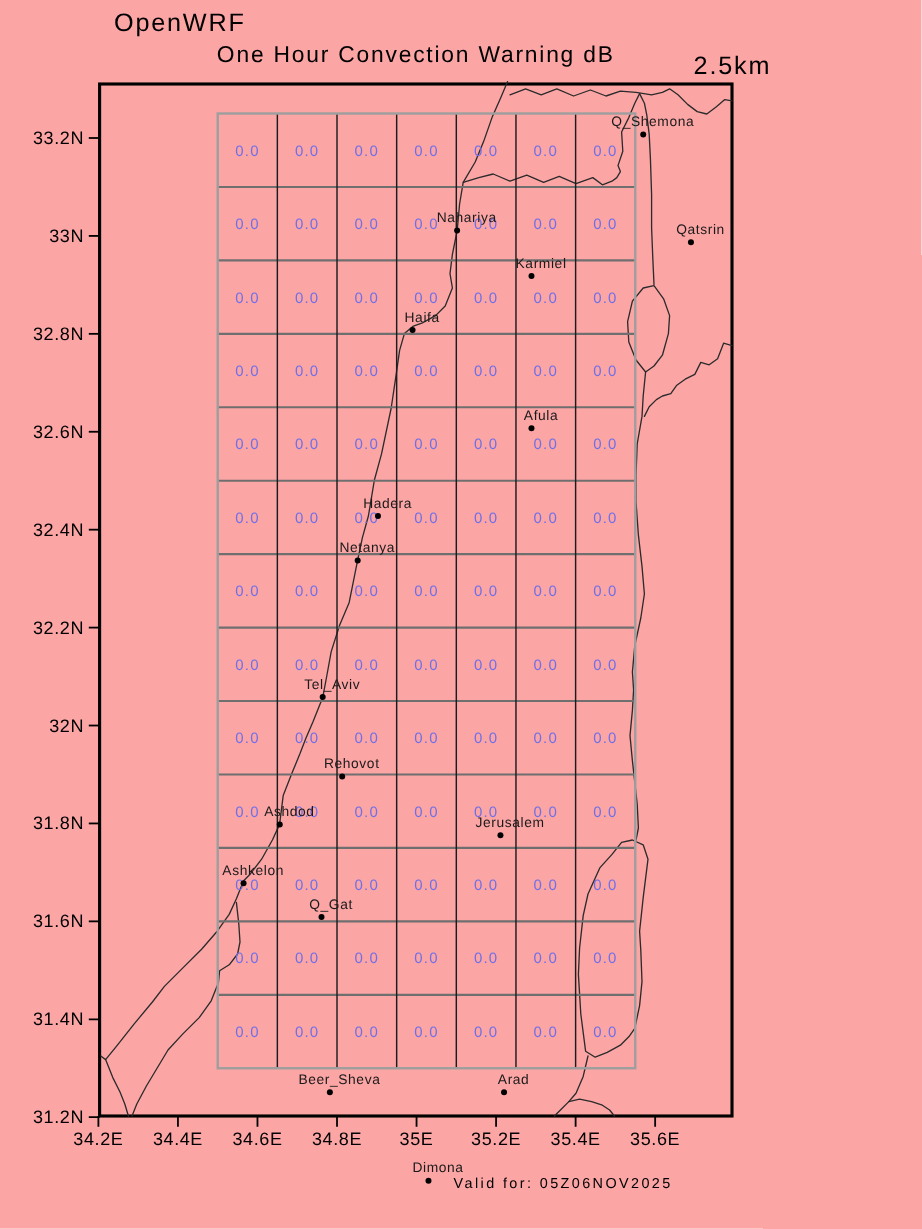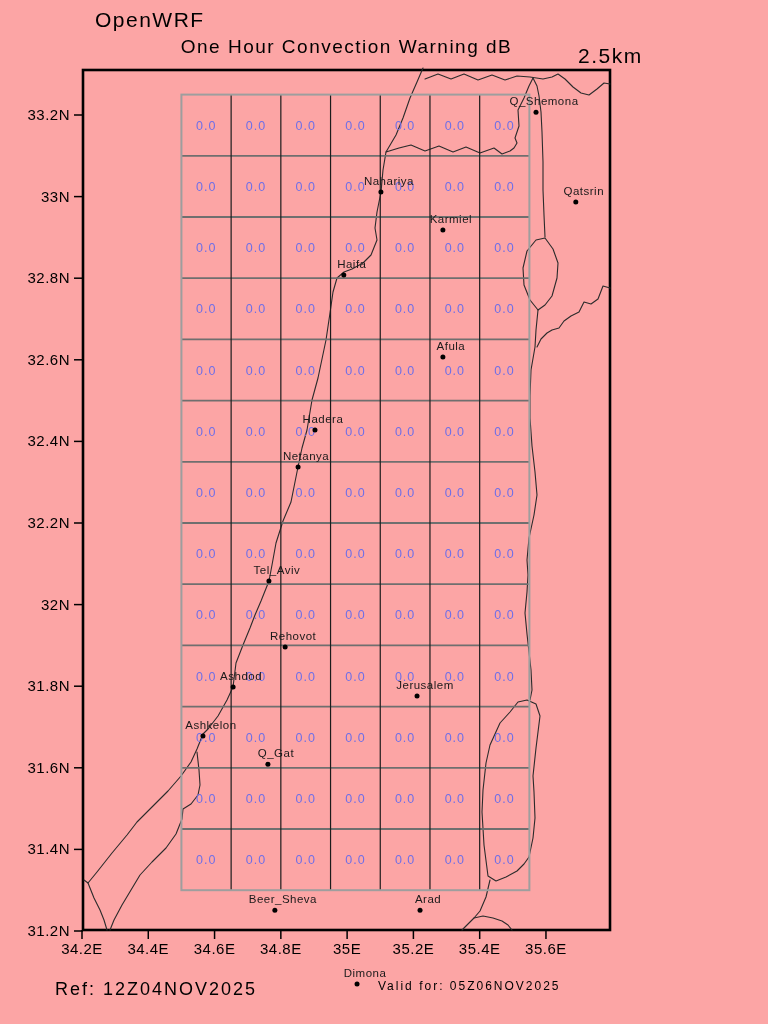--- a/index.html
+++ b/index.html
@@ -229,15 +229,14 @@
         <text x="275.9154" y="757.1280000000004" text-anchor="middle" class="city" fill="#1a1a1a">Q_Gat</text>
         <circle cx="274.8747999999979" cy="910.1920000000007" r="2.5" fill="#000"></circle>
         <text x="282.8747999999979" y="903.1920000000007" text-anchor="middle" class="city" fill="#1a1a1a">Beer_Sheva</text>
         <circle cx="420.02799999999866" cy="910.1920000000007" r="2.5" fill="#000"></circle>
         <text x="428.02799999999866" y="903.1920000000007" text-anchor="middle" class="city" fill="#1a1a1a">Arad</text>
         <circle cx="357.06199999999944" cy="984.0400000000011" r="2.5" fill="#000"></circle>
         <text x="365.06199999999944" y="977.0400000000011" text-anchor="middle" class="city" fill="#1a1a1a">Dimona</text>
       </g>
   </svg>
 
-  <div class="footer-ref">Ref: 12Z04NOV2025</div>
   <div class="footer-valid">Valid for: 05Z06NOV2025</div>
 </div>
 
 </body></html>

